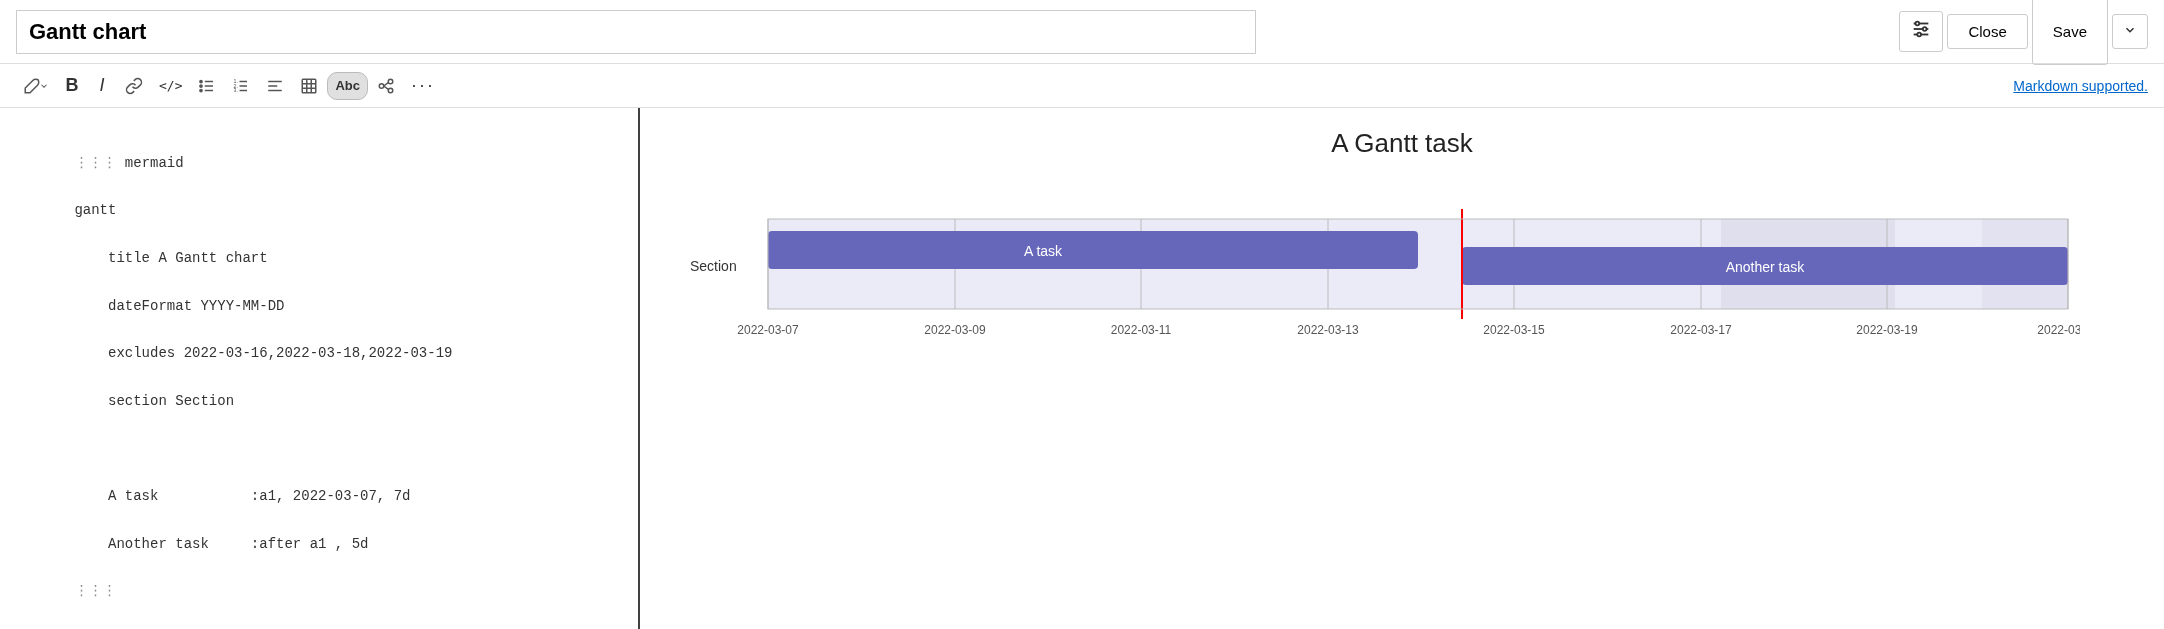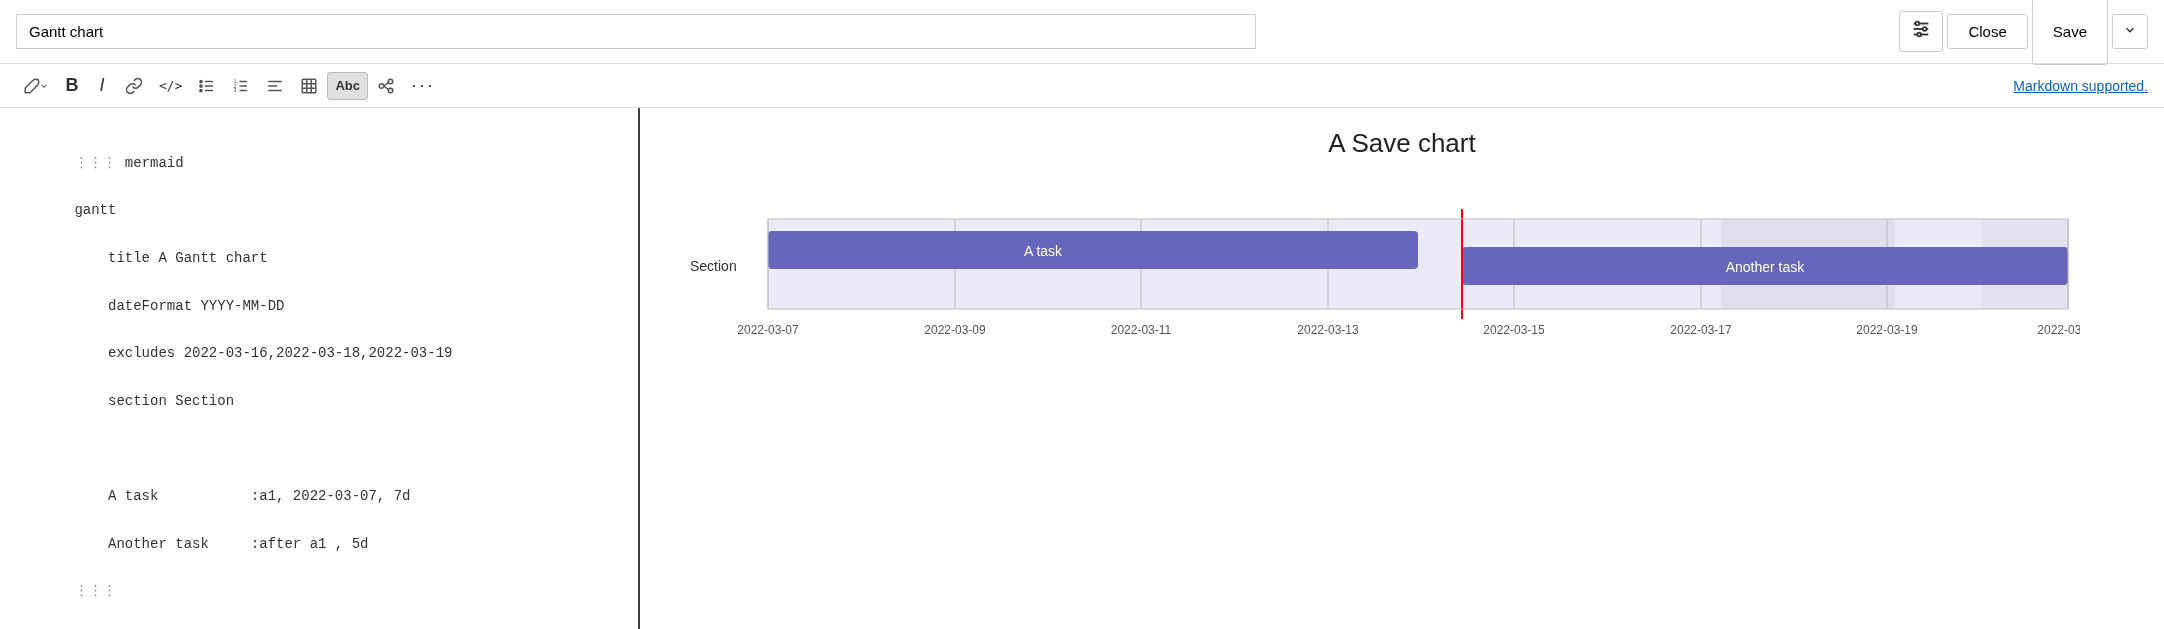--- a/index.html
+++ b/index.html
@@ -15,22 +15,22 @@
     
     .header {
       display: flex;
       align-items: center;
       border-bottom: 1px solid #ddd;
       padding: 8px 16px;
       height: 64px;
     }
     .title-input {
       flex: 1;
-      font-size: 15px;
-      font-weight: 400;
+      font-size: 22px;
+      font-weight: 700;
       border: 1px solid #ccc;
       padding: 8px 12px;
       outline: none;
       max-width: 1240px;
     }
     .header-actions {
       display: flex;
       align-items: center;
       gap: 4px;
       margin-left: auto;
@@ -84,21 +84,21 @@
       cursor: pointer;
       font-size: 16px;
       border-radius: 3px;
       color: #333;
       display: flex;
       align-items: center;
       justify-content: center;
       min-width: 28px;
       height: 28px;
     }
-    .toolbar-btn.active { background: #e0e0e0; }
+    .toolbar-btn.active { background: #e0e0e0; border-radius: 10px; }
     .toolbar-btn.bold { font-weight: 900; font-size: 18px; }
     .toolbar-btn.italic { font-style: italic; font-size: 18px; }
     .markdown-link {
       margin-left: auto;
       color: #0066cc;
       text-decoration: underline;
       cursor: pointer;
       font-size: 14px;
     }
 
@@ -266,21 +266,21 @@
       &nbsp;&nbsp;&nbsp;&nbsp;excludes 2022-03-16,2022-03-18,2022-03-19<br>
       &nbsp;&nbsp;&nbsp;&nbsp;section Section<br>
       <br>
       &nbsp;&nbsp;&nbsp;&nbsp;A task&nbsp;&nbsp;&nbsp;&nbsp;&nbsp;&nbsp;&nbsp;&nbsp;&nbsp;&nbsp;&nbsp;:a1, 2022-03-07, 7d<br>
       &nbsp;&nbsp;&nbsp;&nbsp;Another task&nbsp;&nbsp;&nbsp;&nbsp;&nbsp;:after a1 , 5d<br>
       <span style="color:#888;">⋮⋮⋮</span>
     </div>
   </div>
 
   <div class="preview-panel">
-    <div class="gantt-title">A Save chart</div>
+    <div class="gantt-title">A Gantt task</div>
 
     <div class="gantt-svg-wrapper">
       <svg class="gantt-svg" width="1400" height="200" viewBox="0 0 1400 180">
 
         <defs>
           <pattern id="stripe" patternUnits="userSpaceOnUse" width="10" height="10" patternTransform="rotate(45)">
             <rect width="5" height="10" fill="rgba(200,200,220,0.5)"></rect>
           </pattern>
         </defs>
 

